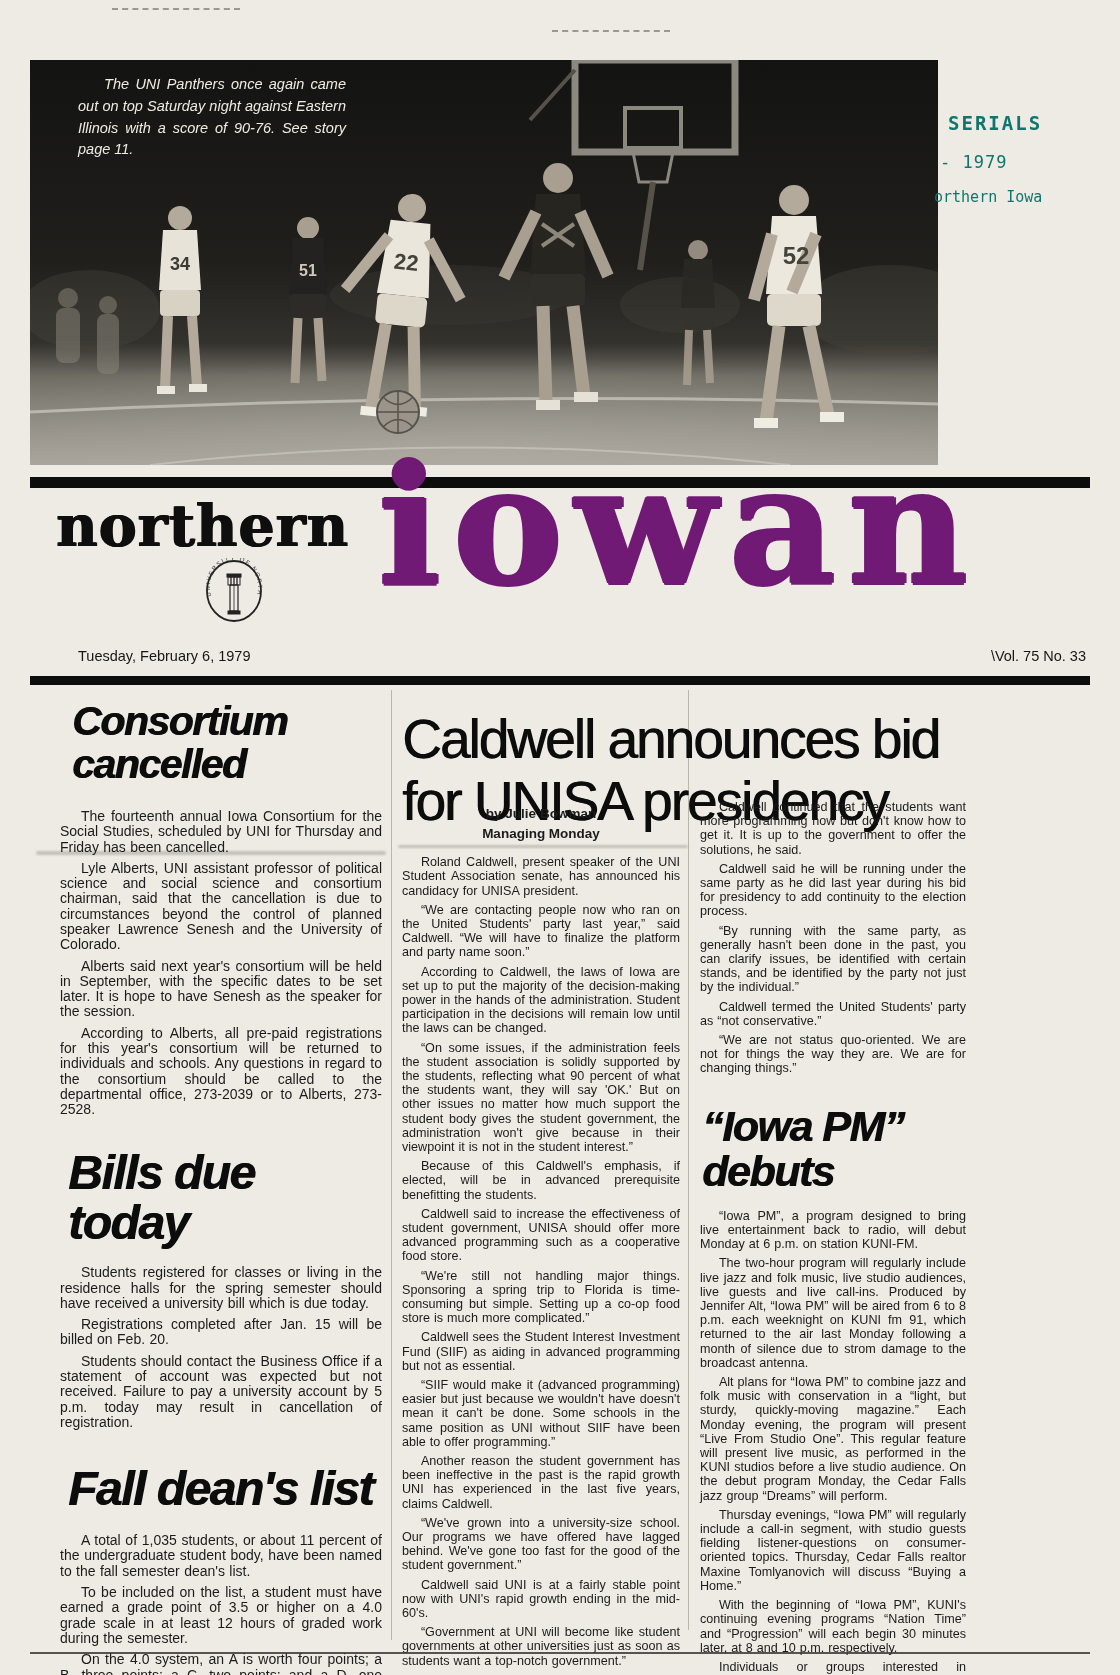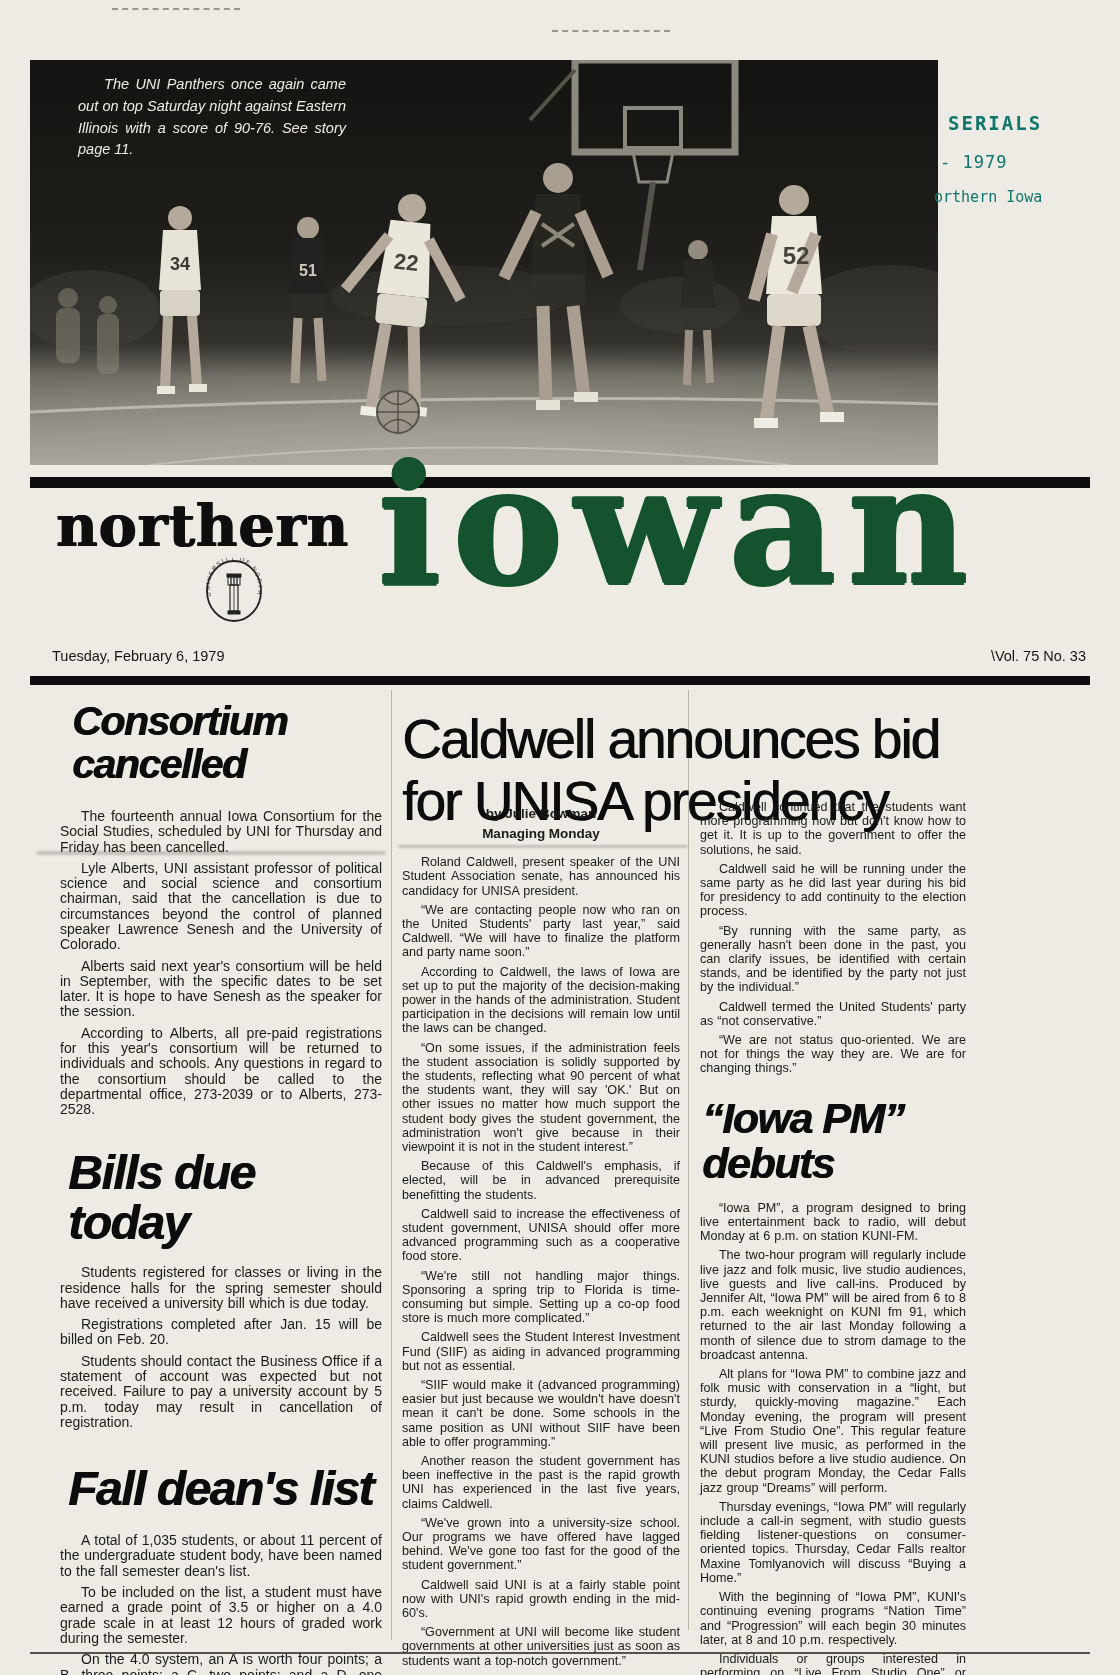--- a/index.html
+++ b/index.html
@@ -22,41 +22,41 @@
   .footline{position:absolute;left:30px;top:1652px;width:1060px;height:2px;background:#3a3a38;opacity:.85;}
   .artifact{position:absolute;border-top:2px dashed #9b998f;}
   .a1{left:112px;top:8px;width:128px;}
   .a2{left:552px;top:30px;width:118px;}
   
   .mast-northern{position:absolute;left:56px;top:492px;font-family:"DejaVu Serif",serif;
      font-weight:bold;font-size:57px;letter-spacing:1px;
      text-shadow:1px 0 currentColor,-0.5px 0 currentColor;color:#0e0e0e;}
   .mast-iowan{position:absolute;left:378px;top:418px;font-family:"DejaVu Serif",serif;
      font-weight:bold;font-size:165px;letter-spacing:12px;line-height:1.3;
-     text-shadow:2px 0 currentColor,-1.5px 0 currentColor,0 1.5px currentColor,0 -1px currentColor;color:#14532d;}
+     text-shadow:2px 0 currentColor,-1.5px 0 currentColor,0 1.5px currentColor,0 -1px currentColor;color:#701a75;}
   .seal{position:absolute;left:203px;top:558px;width:62px;height:66px;}
-  .dateline{position:absolute;top:648px;font-size:14.5px;color:#161616;}
+  .dateline{position:absolute;top:648px;font-size:14.5px;color:#161616;margin-left:26px;}
   .date-left{left:52px;}
   .vol-right{left:auto;right:34px;}
   
   .colrule{position:absolute;top:690px;height:950px;width:1px;background:#b9b6ac;}
   .cr1{left:391px;}.cr2{left:688px;height:940px;}
   .col{position:absolute;}
   .col-left{left:60px;top:694px;width:322px;}
   .col-center{left:402px;top:800px;width:278px;}
   .col-right{left:700px;top:800px;width:266px;}
   .headline-xl{position:absolute;left:402px;top:684px;width:560px;
      font-size:55px;font-weight:normal;letter-spacing:-2px;line-height:1.12;color:#0c0c0c;
      text-shadow:.8px 0 currentColor;margin-top:25px;}
   .h-italic{font-style:italic;font-weight:bold;letter-spacing:-1.5px;line-height:1.06;color:#0c0c0c;
      text-shadow:.8px 0 currentColor;padding-left:12px;}
   .h-consortium{font-size:41px;margin:6px 0 22px;}
   .h-bills{font-size:48px;margin:30px 0 16px;padding-left:8px;}
   .h-deans{font-size:48px;margin:34px 0 18px;padding-left:8px;}
-  .h-iowapm{font-size:43px;margin:20px 0 14px;padding-left:2px;width:250px;}
+  .h-iowapm{font-size:43px;margin:28px 0 14px;padding-left:2px;width:250px;}
   .byline{text-align:center;font-weight:bold;font-size:13.5px;line-height:1.45;margin:4px 0 12px;}
   .para{font-size:12.6px;line-height:14.2px;text-align:justify;text-indent:1.5em;
         margin:0 0 5px;word-spacing:.5px;}
   .col-left .para{font-size:14px;line-height:15.3px;margin-bottom:6px;}
   .smudge{position:absolute;background:#8f8d84;opacity:.45;border-radius:2px;filter:blur(1px);}
   .s1{left:36px;top:851px;width:350px;height:4px;}
   .s2{left:398px;top:845px;width:290px;height:3px;}
 </style>
 </head>
 <body>

